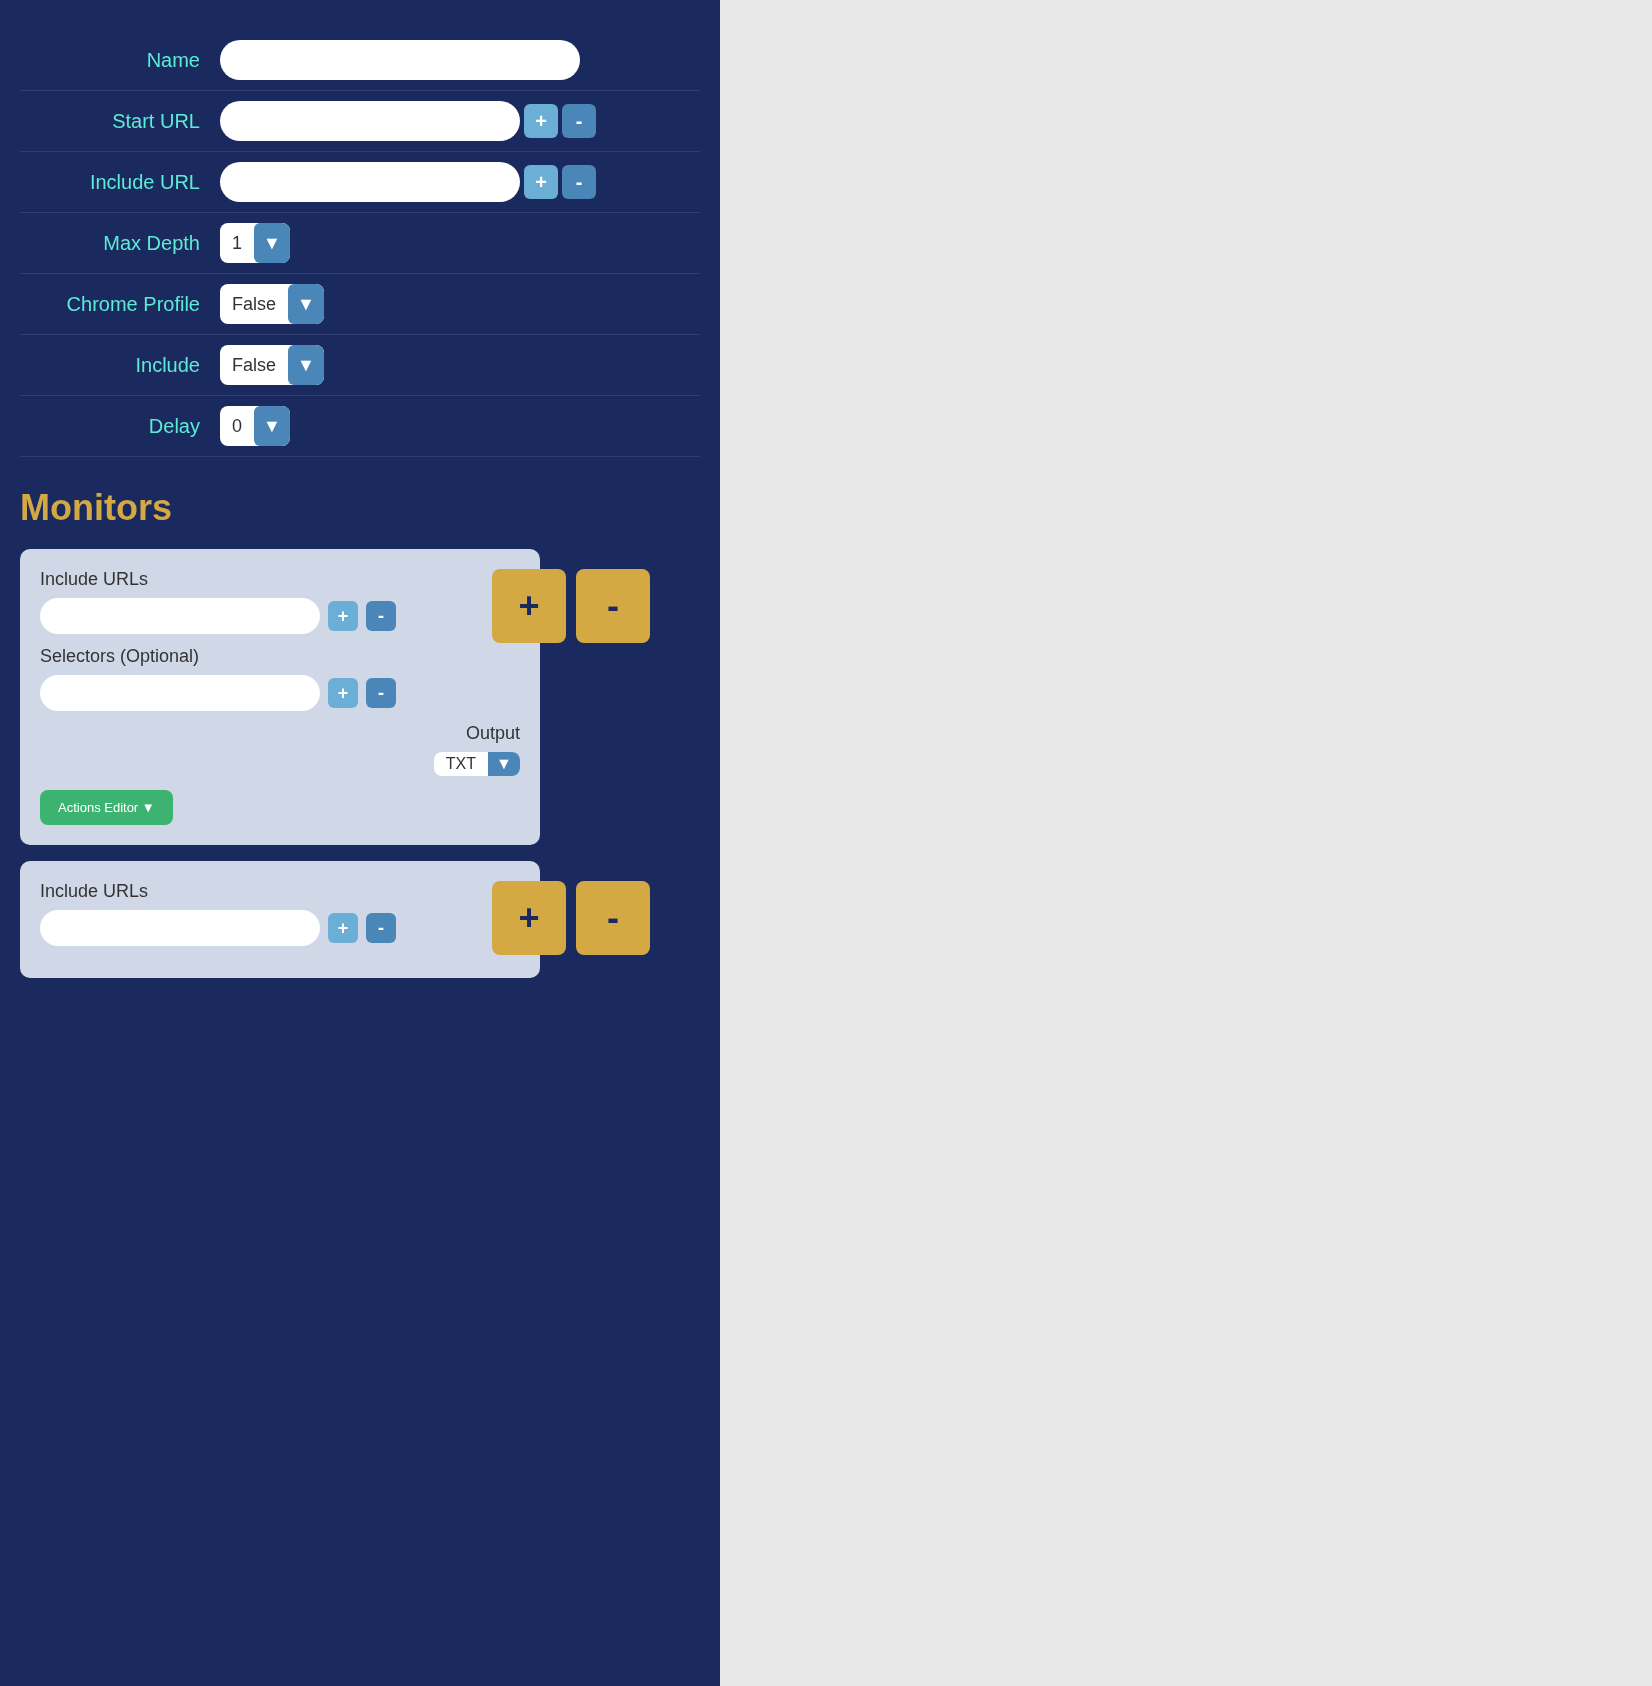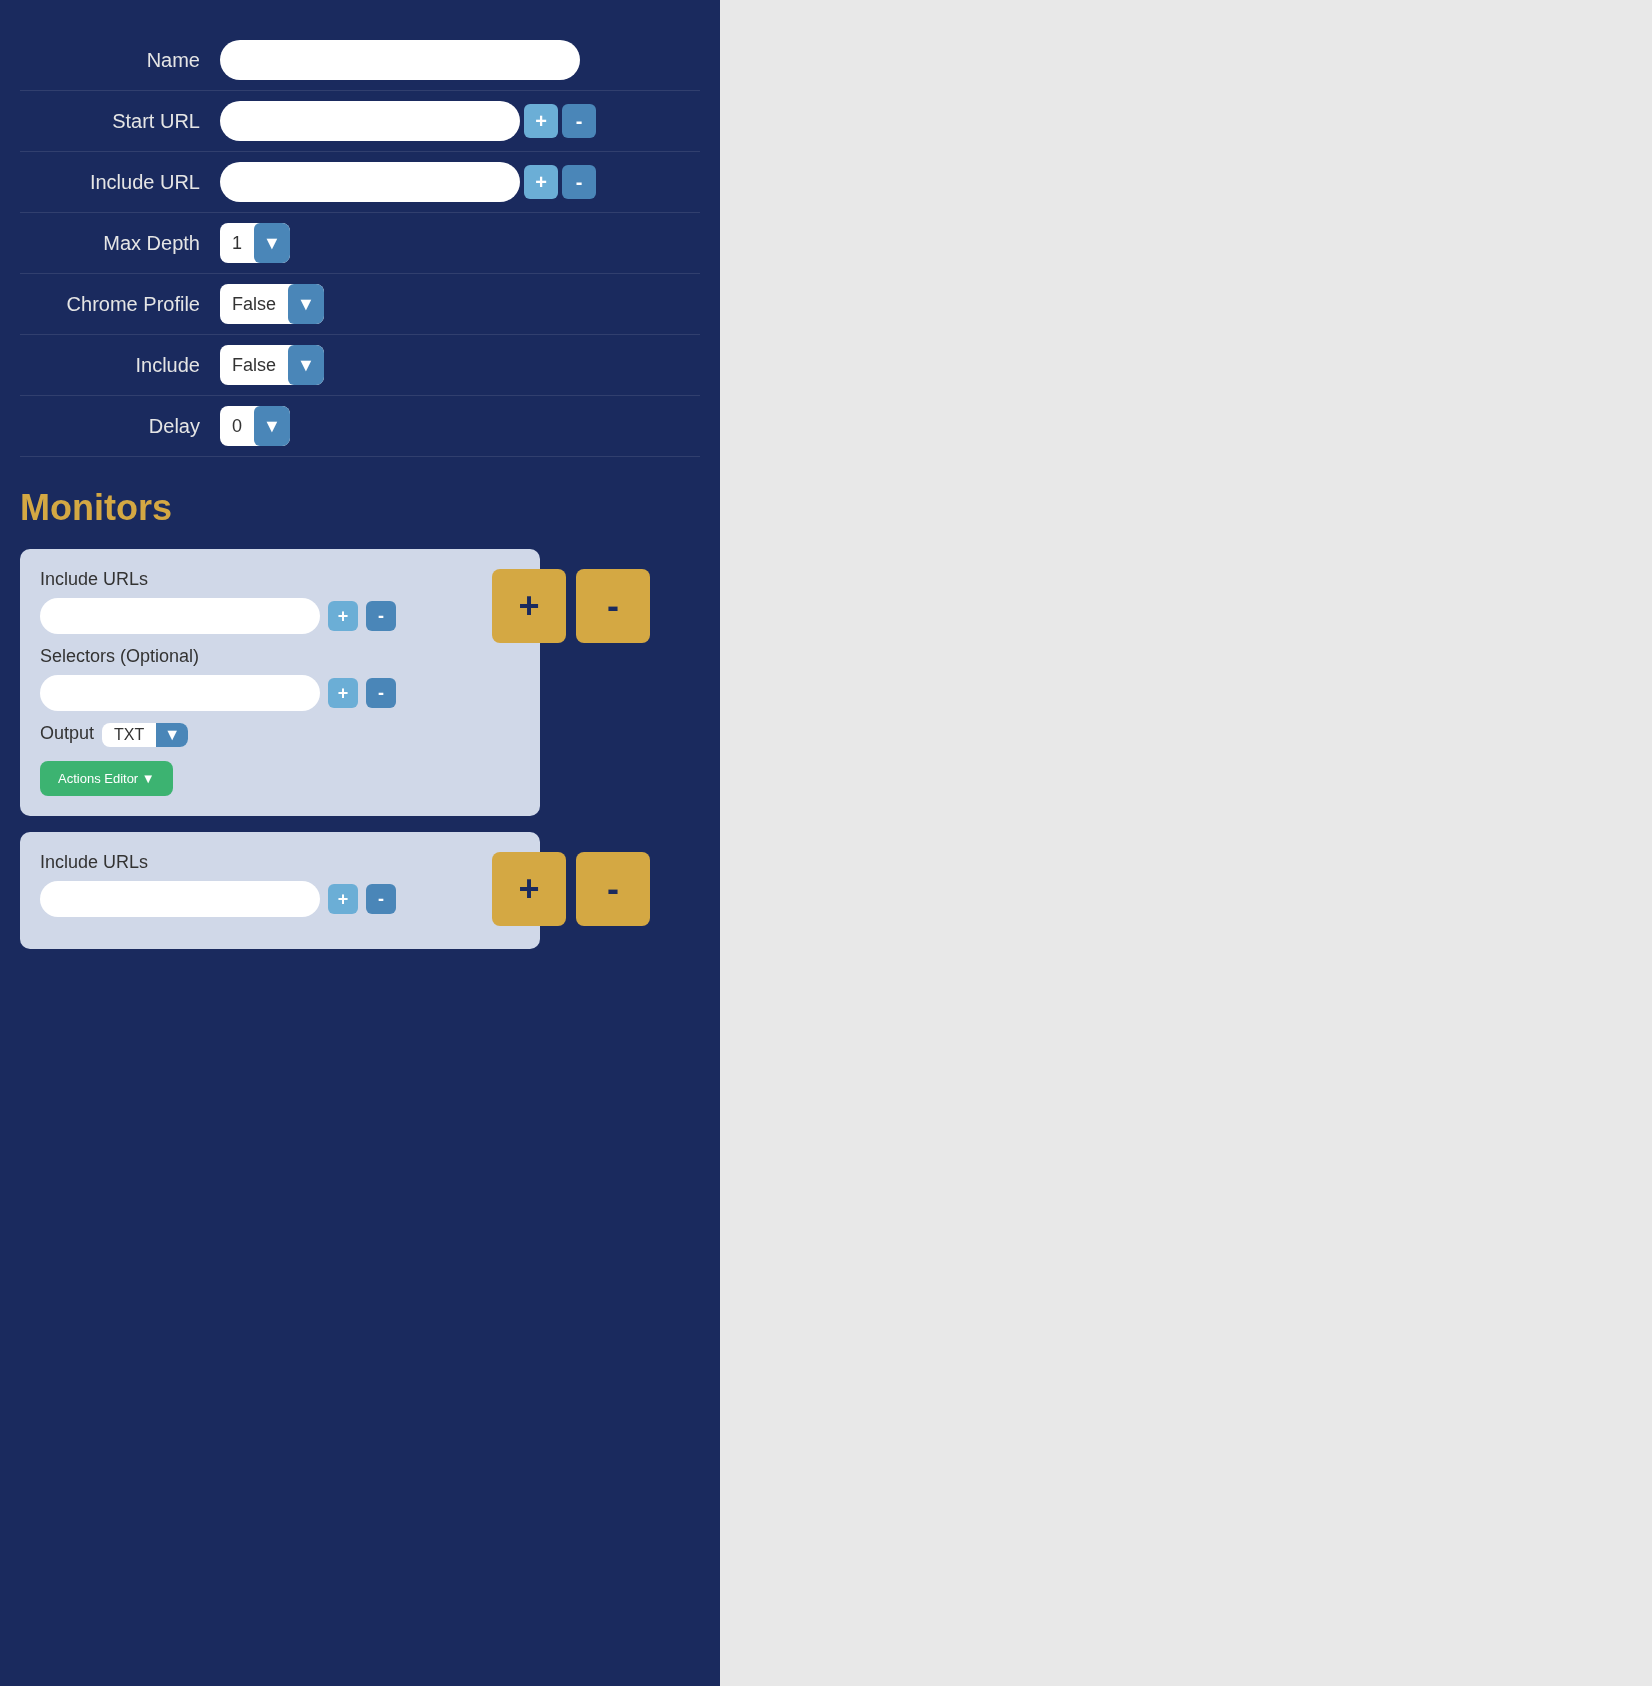--- a/index.html
+++ b/index.html
@@ -26,21 +26,21 @@
       font-weight: bold;
       margin-bottom: 20px;
     }
     .form-row {
       display: flex;
       align-items: center;
       padding: 10px 0;
       border-bottom: 1px solid rgba(255,255,255,0.1);
     }
     .form-label {
-      color: #e5e5e5;
+      color: #5eead4;
       font-size: 20px;
       width: 200px;
       text-align: right;
       padding-right: 20px;
       flex-shrink: 0;
     }
     .form-input {
       background: white;
       border: none;
       border-radius: 25px;
@@ -140,23 +140,24 @@
       cursor: pointer;
       display: flex;
       align-items: center;
       justify-content: center;
       color: white;
     }
     .monitor-btn-plus { background: #6baed6; }
     .monitor-btn-minus { background: #4a86b8; }
     .output-row {
       display: flex;
-      align-items: flex-start;
+      align-items: flex-end;
       gap: 8px;
       margin-top: 8px;
+      flex-direction: column;
     }
     .output-label {
       color: #333;
       font-size: 18px;
       font-weight: 500;
     }
     .output-select {
       display: flex;
       align-items: center;
       background: white;

